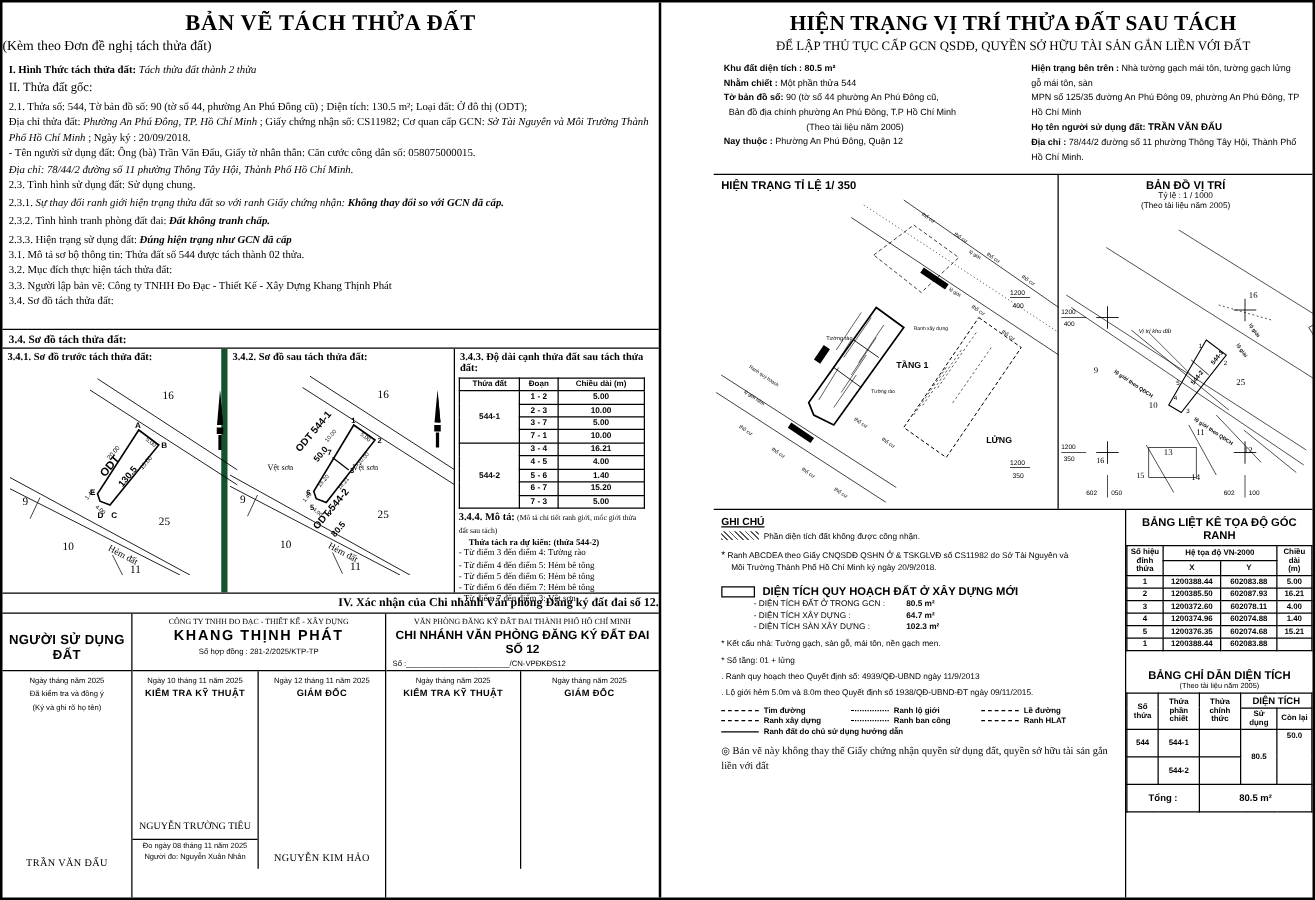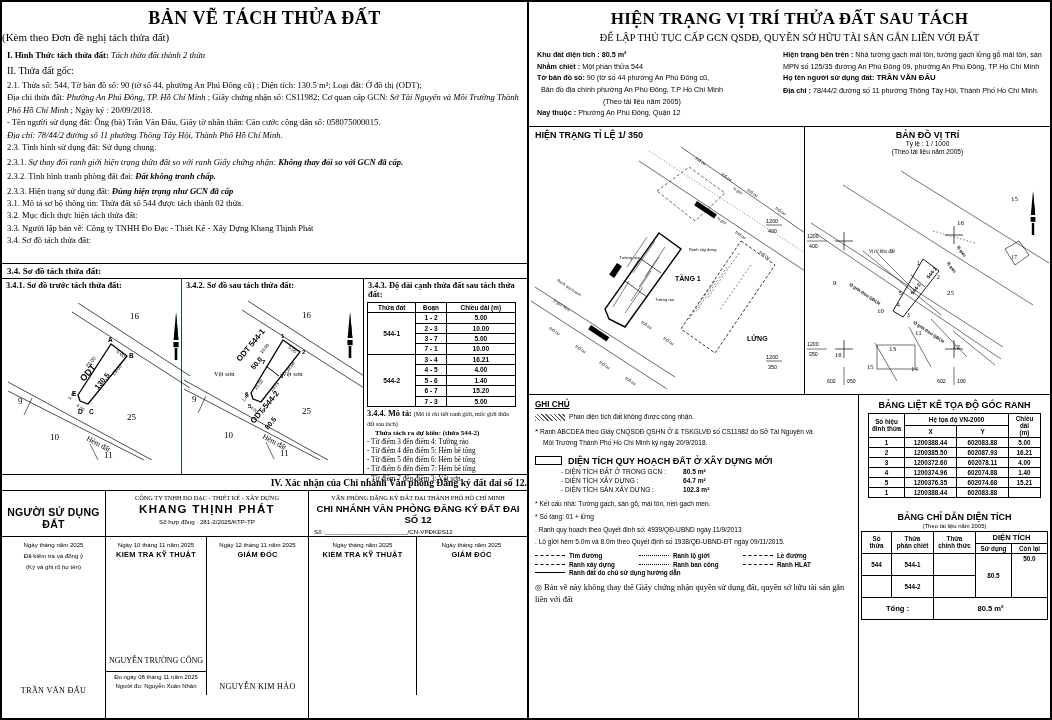--- a/index.html
+++ b/index.html
@@ -23,21 +23,21 @@
   
   .left-panel {
     width: 527px; height: 716px;
     border-right: 2px solid #000;
     position: relative;
     display: flex; flex-direction: column;
   }
   .right-panel {
     width: 521px; height: 716px;
     position: relative;
-    display: flex; flex-direction: column;
+    display: flex; flex-direction: column; margin-left: 42px;
   }
   .ttl-main {
     text-align: center;
     font-family: "Liberation Serif", serif;
     font-weight: bold;
     font-size: 18px;
     letter-spacing: .5px;
     margin-top: 6px;
   }
   .ttl-sub {
@@ -63,21 +63,21 @@
     border-top: 1px solid #000; border-bottom: 1px solid #000;
     font-family: "Liberation Serif", serif;
     font-weight: bold; font-size: 9px;
     padding: 2px 5px;
   }
   .three-col {
     display: flex;
     border-bottom: 1px solid #000;
     height: 196px;
   }
-  .col-a { width: 180px; border-right: 1px solid #14532d; position: relative; }
+  .col-a { width: 180px; border-right: 5px solid #14532d; position: relative; }
   .col-b { width: 182px; border-right: 1px solid #000; position: relative; }
   .col-c { width: 155px; position: relative; }
   .colhd {
     font-family: "Liberation Serif", serif;
     font-weight: bold; font-size: 8.4px;
     padding: 2px 4px;
   }
   .sketch { position: relative; width: 100%; height: 168px; }
   .sketch svg { position: absolute; left: 0; top: 0; }
 
@@ -428,21 +428,21 @@
       <div class="sg" style="width:203px">
         <div class="sg-h">
           <div class="l1">CÔNG TY TNHH  ĐO ĐẠC - THIẾT KẾ - XÂY DỰNG</div>
           <div class="l2">KHANG THỊNH PHÁT</div>
           <div class="l3">Số hợp đồng : 281-2/2025/KTP-TP</div>
         </div>
         <div style="display:flex;height:158px">
           <div class="sg-body" style="width:101px;border-right:1px solid #000">
             <div class="d">Ngày  10  tháng 11 năm 2025</div>
             <div class="r">KIỂM TRA KỸ THUẬT</div>
-            <div class="nm2">NGUYỄN TRƯỜNG CÔNG</div>
+            <div class="nm2">NGUYỄN TRƯỜNG TIÊU</div>
             <div class="meas">
               <div>Đo ngày 08 tháng 11 năm 2025</div>
               <div>Người đo: Nguyễn Xuân Nhân</div>
             </div>
           </div>
           <div class="sg-body" style="width:101px">
             <div class="d">Ngày  12  tháng 11 năm 2025</div>
             <div class="r">GIÁM ĐỐC</div>
             <div class="nm">NGUYỄN KIM HẢO</div>
           </div>

